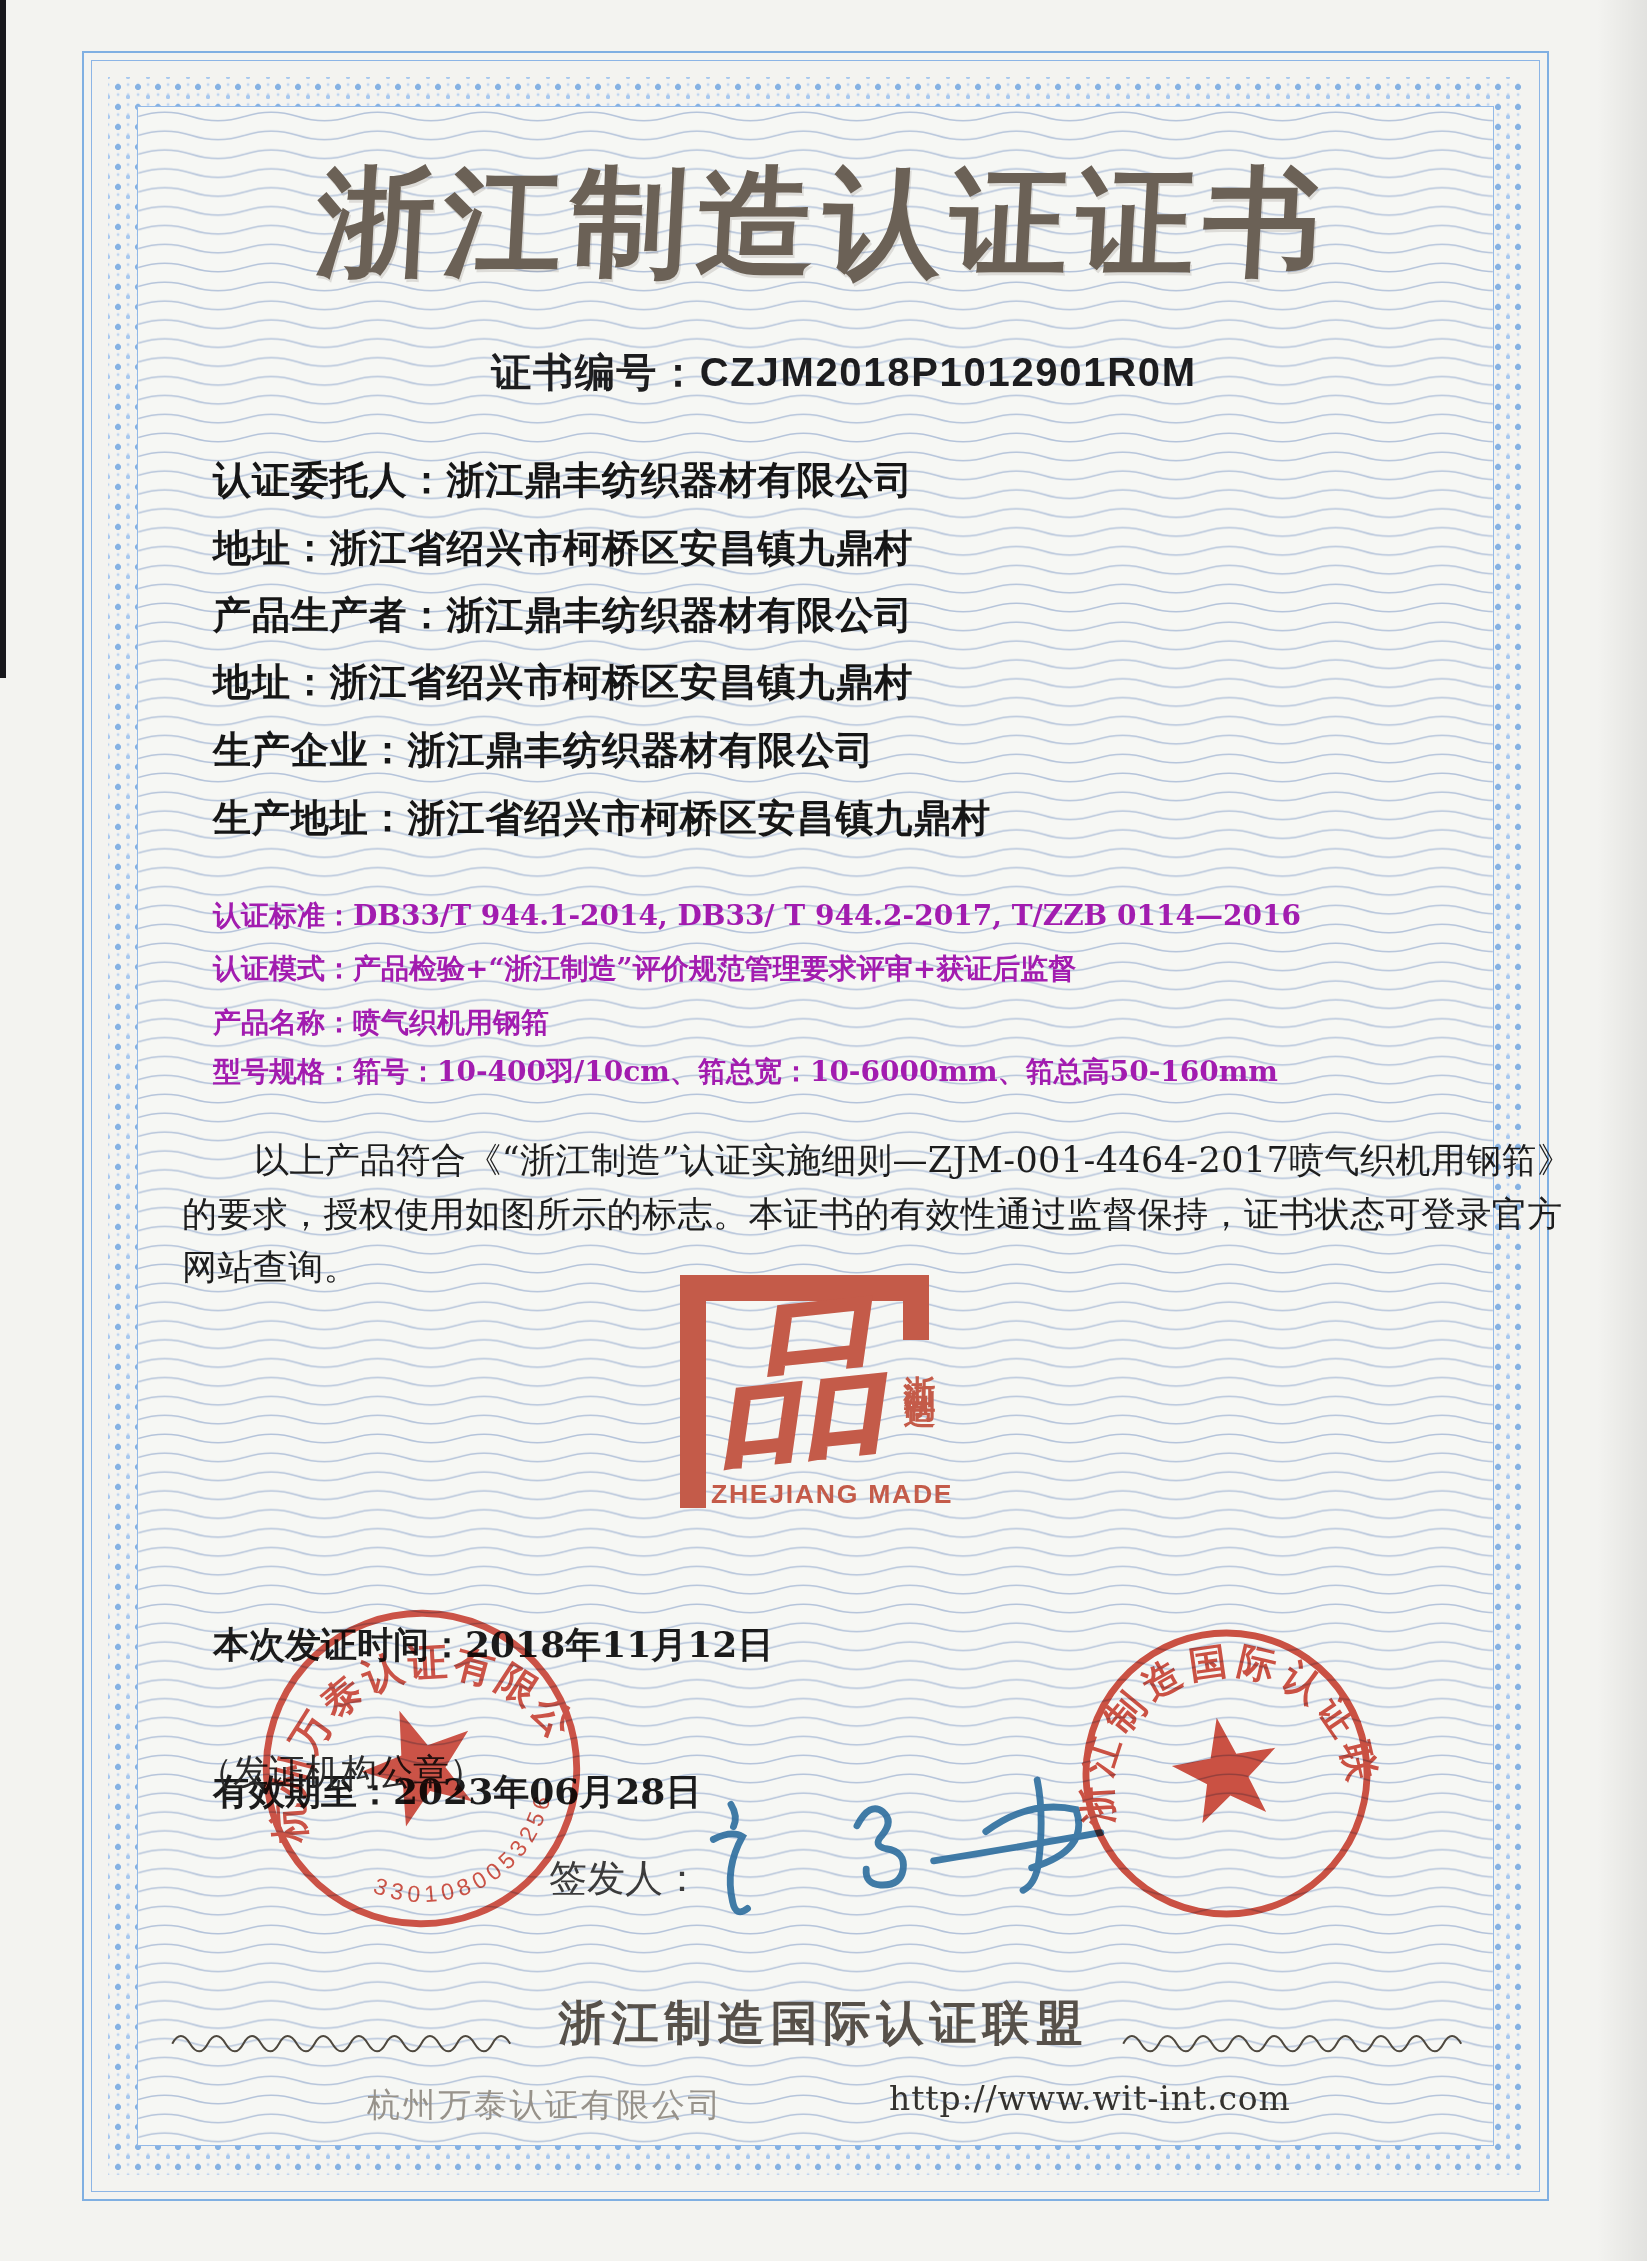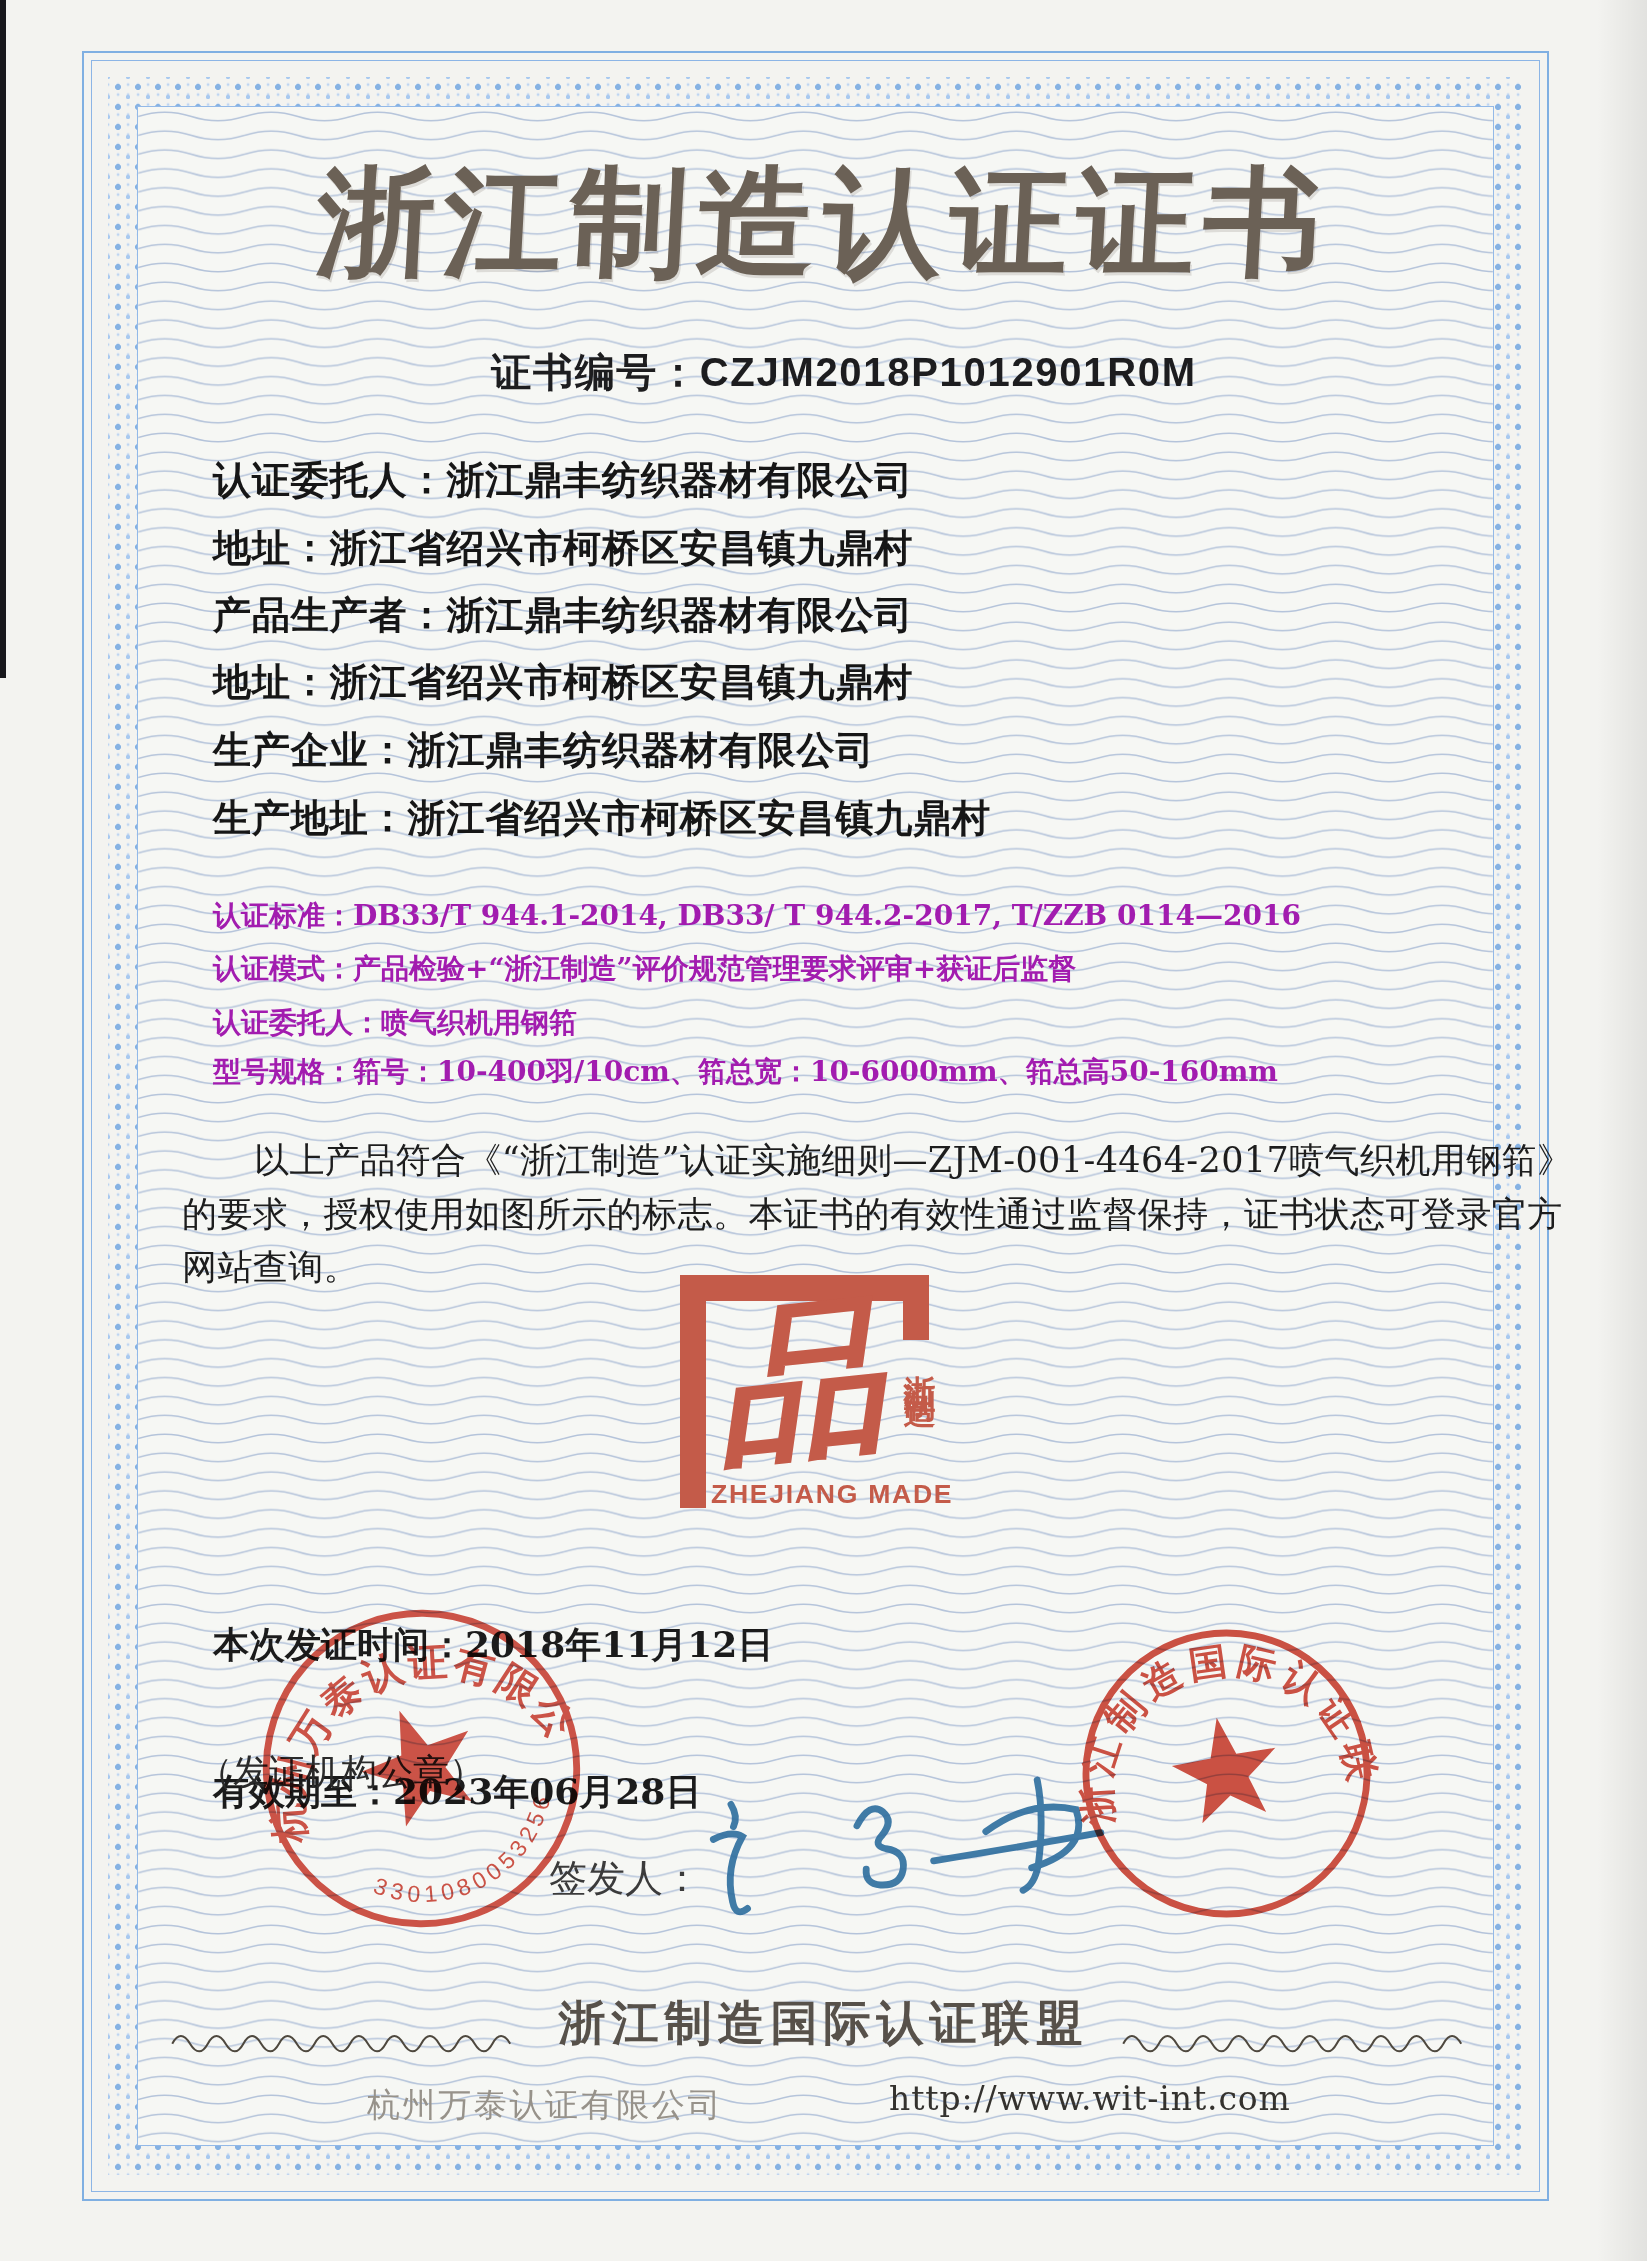--- a/index.html
+++ b/index.html
@@ -95,21 +95,21 @@
 
   <div class="abs info-line" style="top:455px">认证委托人：浙江鼎丰纺织器材有限公司</div>
   <div class="abs info-line" style="top:523px">地址：浙江省绍兴市柯桥区安昌镇九鼎村</div>
   <div class="abs info-line" style="top:590px">产品生产者：浙江鼎丰纺织器材有限公司</div>
   <div class="abs info-line" style="top:657px">地址：浙江省绍兴市柯桥区安昌镇九鼎村</div>
   <div class="abs info-line" style="top:793px">生产地址：浙江省绍兴市柯桥区安昌镇九鼎村</div>
   <div class="abs info-line" style="top:725px">生产企业：浙江鼎丰纺织器材有限公司</div>
 
   <div class="abs spec-line" style="top:897px">认证标准：DB33/T 944.1-2014, DB33/ T 944.2-2017, T/ZZB 0114—2016</div>
   <div class="abs spec-line" style="top:950px">认证模式：产品检验+“浙江制造”评价规范管理要求评审+获证后监督</div>
-  <div class="abs spec-line" style="top:1004px">认证委托人：喷气织机用钢筘</div>
+  <div class="abs spec-line" style="top:1004px">产品名称：喷气织机用钢筘</div>
   <div class="abs spec-line" style="top:1053px">型号规格：筘号：10-400羽/10cm、筘总宽：10-6000mm、筘总高50-160mm</div>
 
   <div class="abs stmt-line stmt-indent" style="top:1137px">以上产品符合《“浙江制造”认证实施细则—ZJM-001-4464-2017喷气织机用钢筘》</div>
   <div class="abs stmt-line" style="top:1191px">的要求，授权使用如图所示的标志。本证书的有效性通过监督保持，证书状态可登录官方</div>
   <div class="abs stmt-line" style="top:1244px">网站查询。</div>
 
   <div class="abs logo">
     <div class="bar" style="left:0;top:0;width:26px;height:233px"></div>
     <div class="bar" style="left:0;top:0;width:249px;height:26px"></div>
     <div class="bar" style="left:223px;top:0;width:26px;height:65px"></div>

